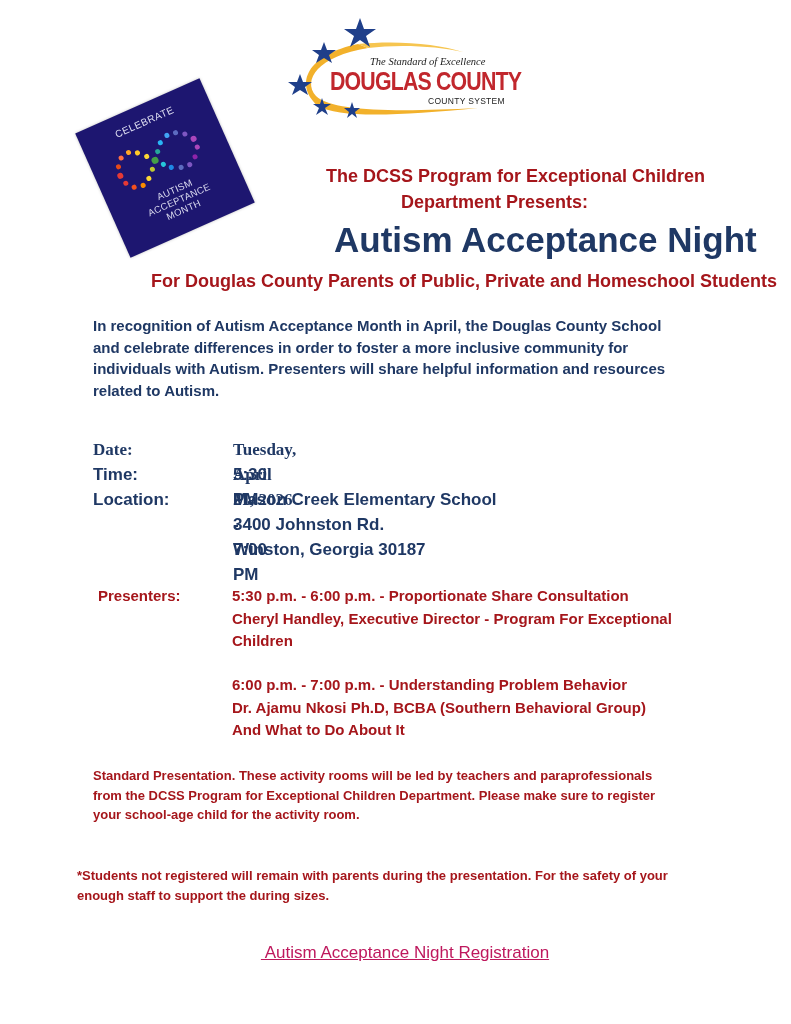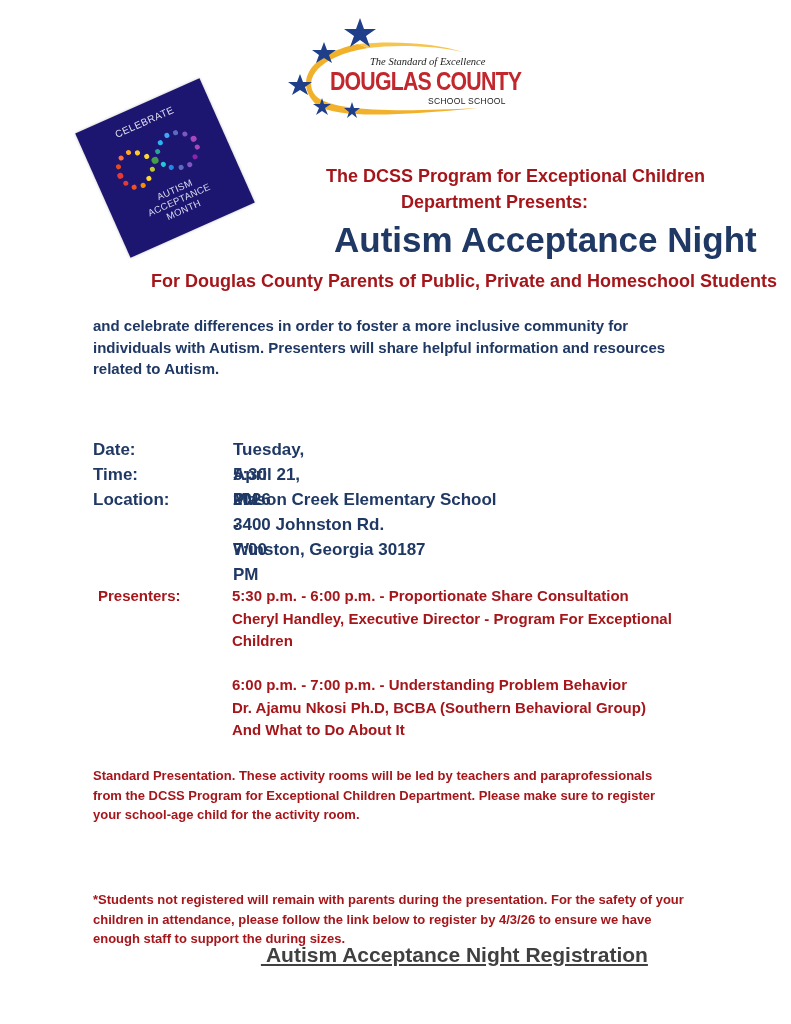--- a/index.html
+++ b/index.html
@@ -25,40 +25,40 @@
      font-size: 9.5px; line-height: 11px; color: #dcdcf0; letter-spacing: 0.3px; }
   #badge svg { position: absolute; left: 14px; top: 30px; }
 
   .hdr { font-size: 18px; font-weight: bold; color: #a5161b; white-space: nowrap; }
   #title { left: 334px; top: 220px; font-size: 35px; font-weight: bold; color: #1f3864; white-space: nowrap; }
 
   .para { font-size: 15px; line-height: 21.5px; font-weight: bold; }
   .detail { font-size: 17px; line-height: 25px; font-weight: bold; color: #1f3864; }
   .pres { font-size: 15px; line-height: 22.5px; font-weight: bold; color: #a5161b; }
   .small { font-size: 13px; line-height: 19.5px; font-weight: bold; color: #a5161b; }
-  a.reg { color: #404040; text-decoration: underline; font-size: 21px; font-weight: bold; }
+  a.reg { color: #be185d; text-decoration: underline; font-size: 17px; }
 </style>
 </head>
 <body>
 
 <div id="logo" class="abs">
   <svg width="230" height="108" viewBox="0 0 230 108" style="position:absolute;left:0;top:0;">
     <path d="M70 30 C 20 40, 5 70, 30 92 C 50 104, 110 102, 190 94 C 110 98, 45 98, 28 82 C 14 66, 30 42, 80 34 Z" fill="#f2b12b"></path>
     <path d="M80 34 C 110 30, 150 32, 175 38 C 150 30, 110 26, 70 30 Z" fill="#f6c550"></path>
     <g fill="#1f3f8a">
       <polygon points="72,4 76,15 88,15 78,22 82,33 72,26 62,33 66,22 56,15 68,15"></polygon>
       <polygon points="36,28 39,36 48,36 41,41 44,49 36,44 28,49 31,41 24,36 33,36"></polygon>
       <polygon points="12,60 15,68 24,68 17,73 20,81 12,76 4,81 7,73 0,68 9,68"></polygon>
       <polygon points="34,84 36,90 43,90 37,94 40,101 34,97 28,101 31,94 25,90 32,90"></polygon>
       <polygon points="64,88 66,94 72,94 67,98 69,104 64,100 59,104 61,98 56,94 62,94"></polygon>
     </g>
   </svg>
   <span class="tagline">The Standard of Excellence</span>
   <span class="name">DOUGLAS COUNTY</span>
-  <span class="sub">SCHOOL SCHOOL</span>
+  <span class="sub">COUNTY SYSTEM</span>
 </div>
 
 <div id="badge" class="abs">
   <div class="t1">CELEBRATE</div>
   <svg width="108" height="54" viewBox="0 0 108 54">
     <g>
       <circle cx="10" cy="27" r="3" fill="#e53935"></circle>
         <circle cx="12" cy="18" r="2.5" fill="#e64a19"></circle>
       <circle cx="18" cy="11" r="2.5" fill="#ff7043"></circle>
         <circle cx="27" cy="9" r="2.5" fill="#ffa726"></circle>
@@ -90,27 +90,28 @@
     <div>MONTH</div>
   </div>
 </div>
 
 <div class="abs hdr" style="left:326px;top:166px;">The DCSS Program for Exceptional Children</div>
 <div class="abs hdr" style="left:401px;top:192px;">Department Presents:</div>
 <div id="title" class="abs">Autism Acceptance Night</div>
 <div class="abs hdr" style="left:151px;top:271px;">For Douglas County Parents of Public, Private and Homeschool Students</div>
 
 <div class="abs para navy" style="left:93px;top:315px;width:640px;">
+  <div>In recognition of Autism Acceptance Month in April, the Douglas County School</div>
   <div>and celebrate differences in order to foster a more inclusive community for</div>
   <div>individuals with Autism.  Presenters will share helpful information and resources</div>
   <div>related to Autism.</div>
 </div>
 
 <div class="abs detail" style="left:93px;top:437px;">
-  <div style="position:relative;height:25px;">
+  <div style="position:relative;height:25px;font-family:Liberation Serif, serif;">
     <span>Date:</span>
     <span style="position:absolute;left:140px;">Tuesday, April 21, 2026</span>
   </div>
   <div style="position:relative;height:25px;">
     <span>Time:</span>
     <span style="position:absolute;left:140px;">5:30 PM - 7:00 PM</span>
   </div>
   <div style="position:relative;height:75px;">
     <span>Location:</span>
     <div style="position:absolute;left:140px;top:0;white-space:nowrap;">
@@ -132,20 +133,19 @@
   <div>Dr. Ajamu Nkosi Ph.D, BCBA (Southern Behavioral Group)</div>
   <div>And What to Do About It</div>
 </div>
 
 <div class="abs small" style="left:93px;top:766px;white-space:nowrap;">
   <div>Standard Presentation.  These activity rooms will be led by teachers and paraprofessionals</div>
   <div>from the DCSS Program for Exceptional Children Department.  Please make sure to register</div>
   <div>your school-age child for the activity room.</div>
 </div>
 
-<div class="abs small" style="left:93px;top:866px;white-space:nowrap;margin-top:24px;">
+<div class="abs small" style="left:77px;top:866px;white-space:nowrap;">
   <div>*Students not registered will remain with parents during the presentation.  For the safety of your</div>
-  <div>children in attendance, please follow the link below to register by 4/3/26 to ensure we have</div>
   <div>enough staff to support the during sizes.</div>
 </div>
 <div class="abs" style="left:252px;top:925px;white-space:pre;">
   <a class="reg" href="#"> Autism Acceptance Night Registration</a>
 </div>
 
 </body></html>

